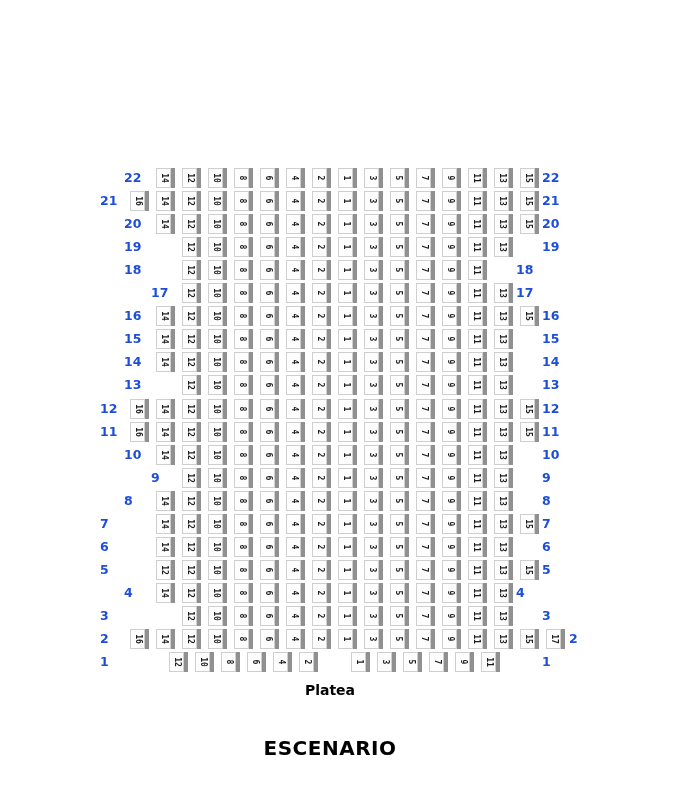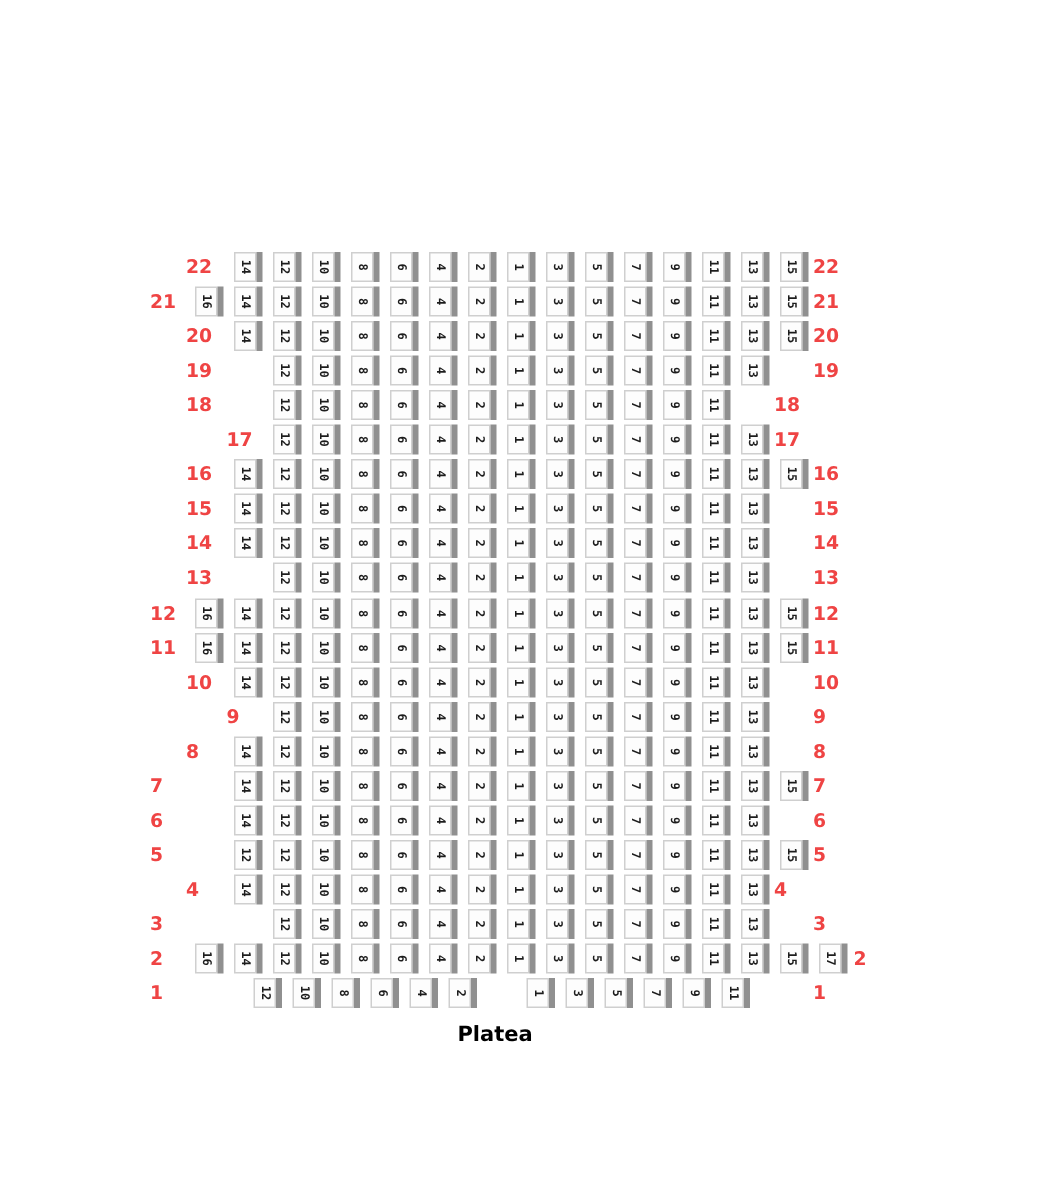--- a/index.html
+++ b/index.html
@@ -4,21 +4,21 @@
 <style>
   html,body { margin:0; padding:0; }
   body {
     width:700px; height:800px; position:relative;
     background:#ffffff; overflow:hidden;
     font-family:"DejaVu Sans","Liberation Sans",sans-serif;
   }
   #seat-map { position:absolute; left:0; top:0; width:700px; height:800px; }
   .row-label {
     position:absolute; height:16px; line-height:16px;
-    font-size:12.5px; font-weight:700; color:#ef4444;
+    font-size:12.5px; font-weight:700; color:#1d4ed8;
     white-space:nowrap;
   }
   .seat {
     position:absolute; width:15px; height:20px; box-sizing:border-box;
     background:#fdfdfd; border:1px solid #cfcfcf;
   }
   .seat-num {
     position:absolute; left:50%; top:50%;
     transform:translate(-50%,-50%) rotate(90deg);
     font-family:"DejaVu Sans Mono","Liberation Mono",monospace;
@@ -36,20 +36,21 @@
   .stage-label {
     position:absolute; left:330px; top:736px; transform:translateX(-50%);
     font-size:20px; font-weight:700; color:#000; letter-spacing:0.5px;
   }
 </style>
 </head>
 <body>
 
 <div id="seat-map">
   <div class="section-label">Platea</div>
+  <div class="stage-label">ESCENARIO</div>
 <div class="row-label" style="left: 124px; top: 170px;">22</div>
     <div class="row-label" style="left: 542px; top: 170px;">22</div>
     <div class="seat" style="left: 156px; top: 168px;">
       <span class="seat-num">14</span>
       <span class="seat-bar"></span>
     </div>
     <div class="seat" style="left: 182px; top: 168px;">
       <span class="seat-num">12</span>
       <span class="seat-bar"></span>
     </div>

